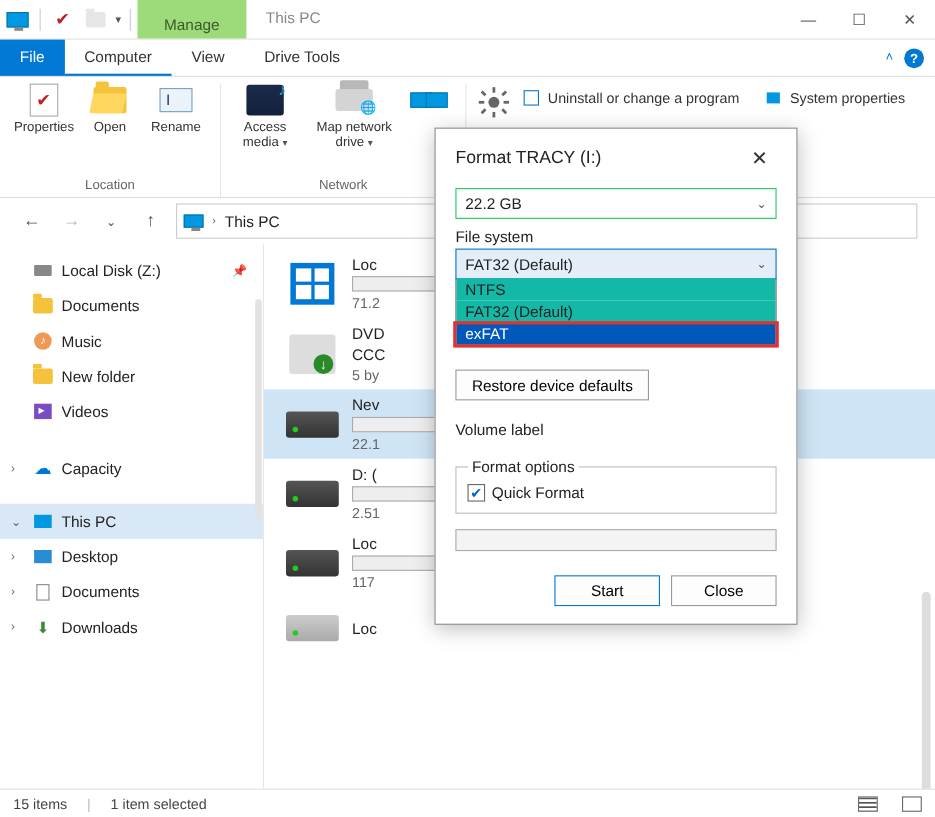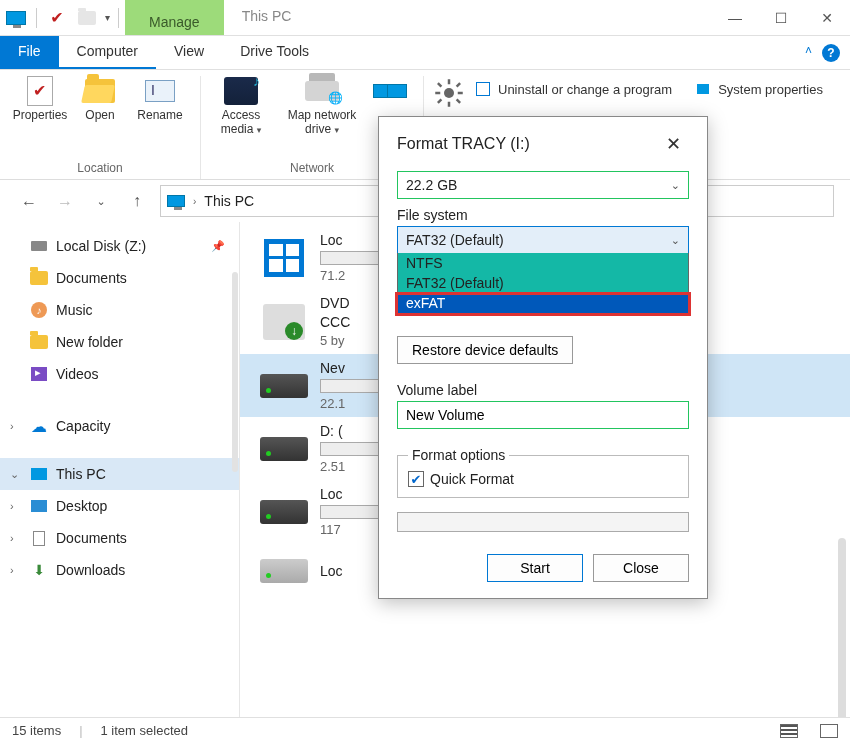--- a/index.html
+++ b/index.html
@@ -107,21 +107,21 @@
 .drive-sub { color: #666; font-size: 13px; }
 
 .scrollbar-r { position: absolute; right: 4px; top: 316px; width: 8px; height: 200px; background: #ddd; border-radius: 4px; }
 
 
 .status { height: 26px; border-top: 1px solid #e0e0e0; display: flex; align-items: center; padding: 0 12px; font-size: 13px; color: #444; gap: 18px; }
 .status .sp { flex: 1; }
 .view-ic { width: 18px; height: 14px; border: 1px solid #666; margin-left: 4px; }
 
 
-.dialog { position: absolute; left: 378px; top: 116px; width: 330px; background: #fff; border: 1px solid #888; box-shadow: 0 4px 18px rgba(0,0,0,0.25); padding: 14px 18px 16px 18px; z-index: 50; }
+.dialog { position: absolute; left: 395px; top: 116px; width: 330px; background: #fff; border: 1px solid #888; box-shadow: 0 4px 18px rgba(0,0,0,0.25); padding: 14px 18px 16px 18px; z-index: 50; }
 .dlg-header { display: flex; align-items: center; margin-bottom: 14px; }
 .dlg-title { font-size: 16px; color: #222; }
 .dlg-close { margin-left: auto; font-size: 18px; color: #333; cursor: pointer; padding: 2px 8px; }
 .dlg-label { font-size: 14px; color: #222; margin-bottom: 3px; margin-top: 8px; }
 .dlg-select, .dlg-input { width: 100%; height: 28px; border: 1px solid #22c55e; padding: 0 8px; font-size: 14px; display: flex; align-items: center; justify-content: space-between; background: #fff; }
 .dlg-select.open { border: 1px solid #0078d4; background: #e3eef9; }
 .dlg-select .caret { color: #555; font-size: 11px; }
 .dropdown { border: 1px solid #666; border-top: none; margin-top: -1px; position: relative; }
 .dd-opt { padding: 2px 8px; font-size: 14px; color: #222; background: #14b8a6; cursor: pointer; }
 .dd-opt.hl { background: #0058ba; color: #fff; }
@@ -435,21 +435,20 @@
     <div class="dd-opt">FAT32 (Default)</div>
     <div class="dd-opt hl">exFAT</div>
     <div class="dd-highlight"></div>
   </div>
 
   <div style="margin-top:22px">
     <button class="dlg-btn">Restore device defaults</button>
   </div>
 
   <div class="dlg-label" style="margin-top:18px">Volume label</div>
-  <input class="dlg-input" value="New Volume" style="">
 
   <fieldset class="dlg-groupbox">
     <legend>Format options</legend>
     <label class="dlg-check">
       <span class="cbx">✔</span>
       <span>Quick Format</span>
     </label>
   </fieldset>
 
   <div class="progress"></div>

